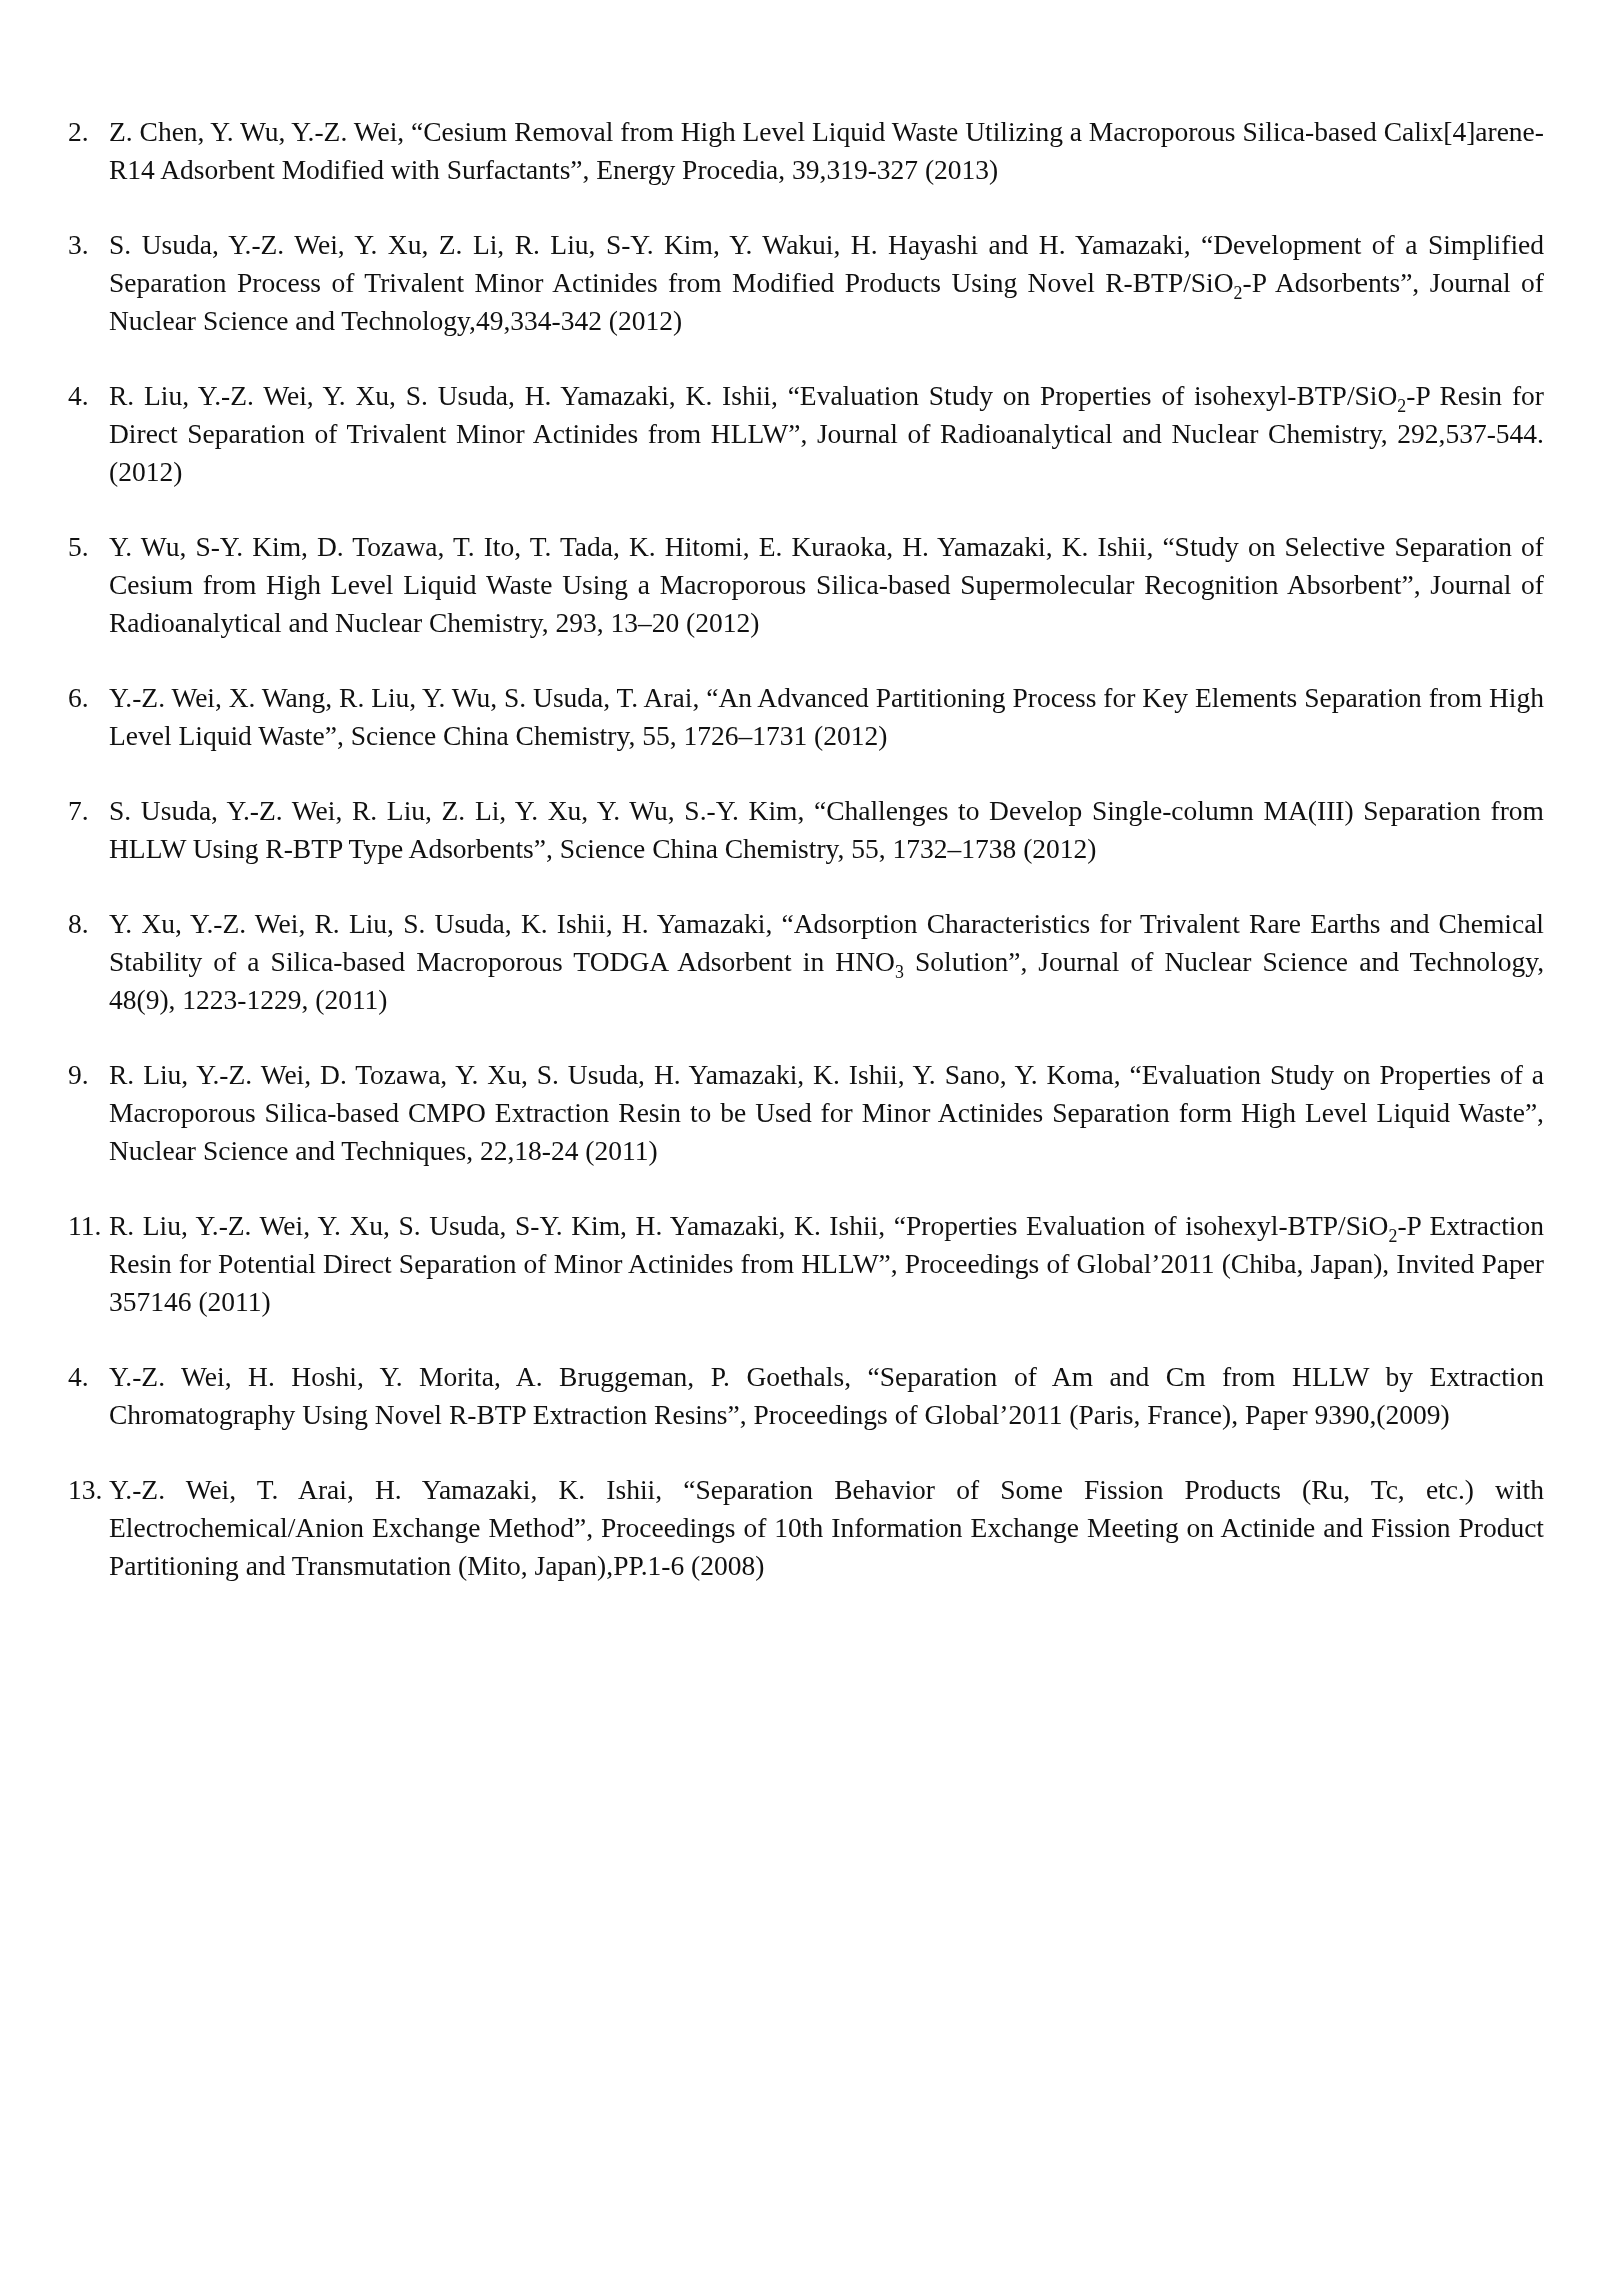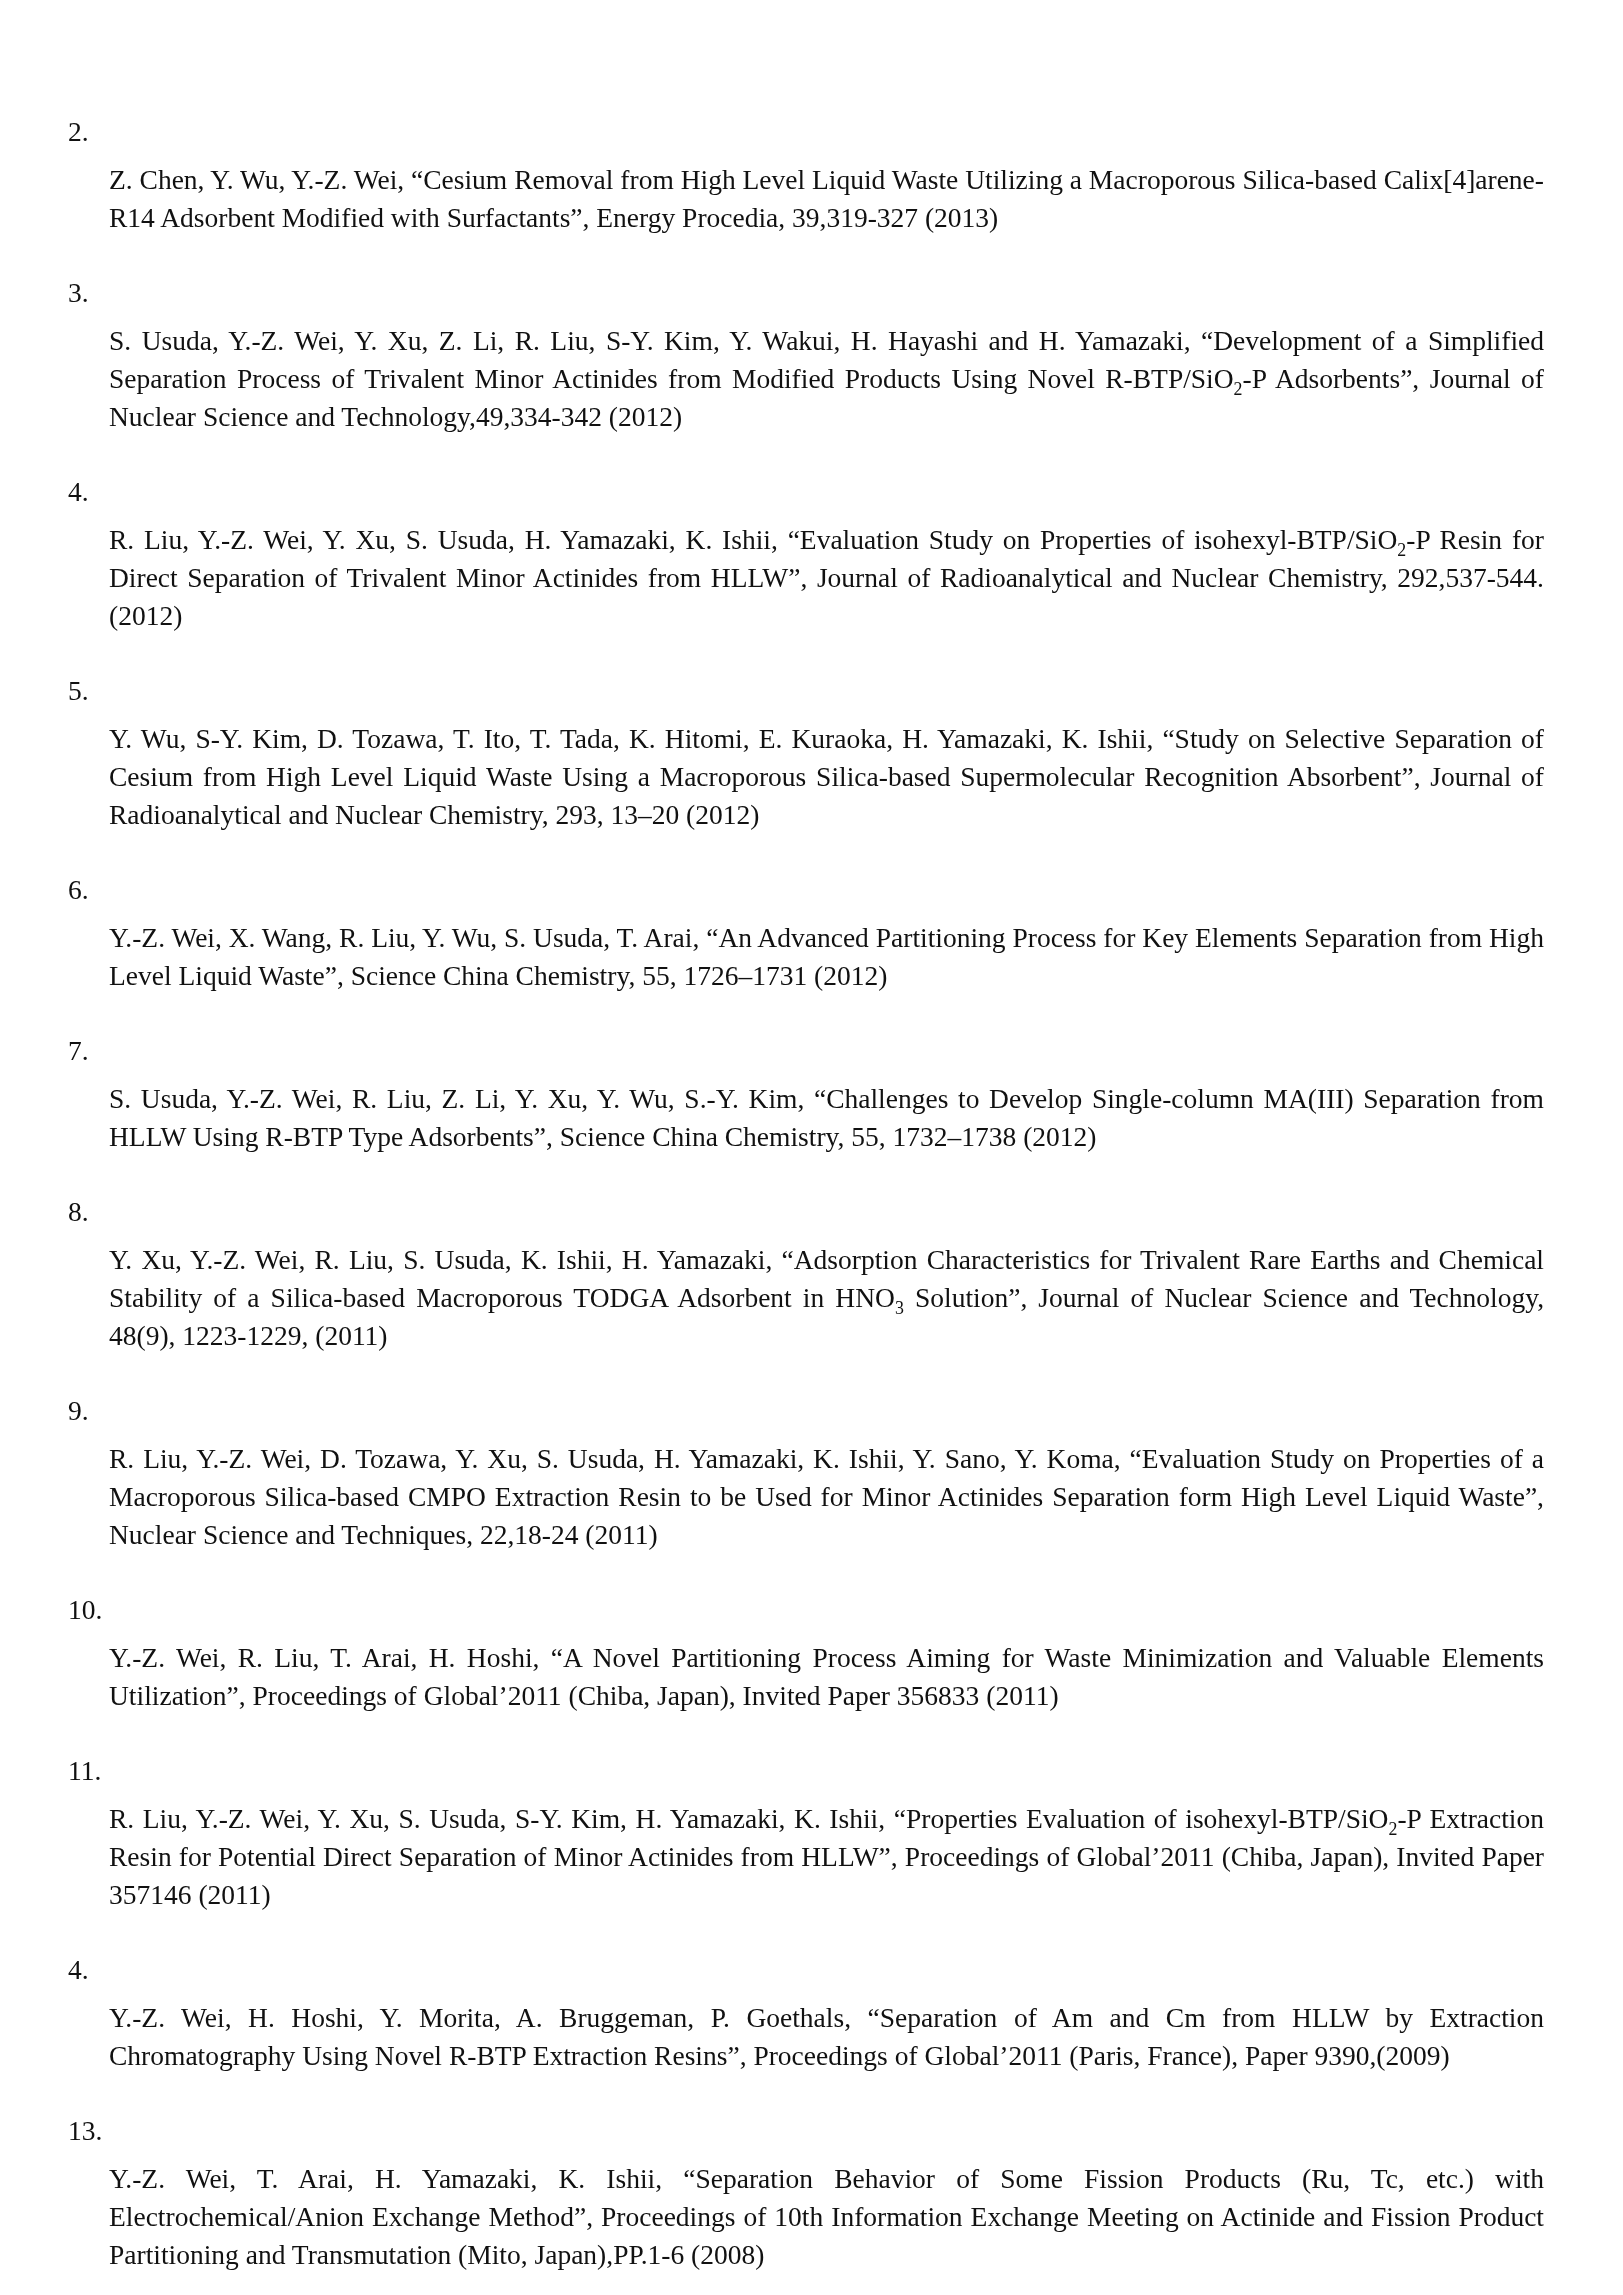--- a/index.html
+++ b/index.html
@@ -36,21 +36,20 @@
   }
   .ref-num {
     flex: 0 0 41px;
     text-align: left;
     white-space: nowrap;
   }
   .ref-text {
     flex: 1;
     text-align: justify;
     text-justify: inter-word;
-    margin-top: 48px;
   }
   .ref-text sub {
     font-size: 0.65em;
     line-height: 0;
   }
   .seg-italic {
   }
 </style>
 </head>
 <body>
@@ -83,24 +82,20 @@
       </div>
       <div class="ref-item">
         <span class="ref-num">8.</span>
         <span class="ref-text"><span>Y. Xu, Y.-Z. Wei, R. Liu, S. Usuda, K. Ishii, H. Yamazaki, “Adsorption Characteristics for Trivalent Rare Earths and Chemical Stability of a Silica-based Macroporous TODGA Adsorbent in HNO</span><sub>3</sub><span> Solution”, Journal of Nuclear Science and Technology, 48(9), 1223-1229, (2011)</span></span>
       </div>
       <div class="ref-item">
         <span class="ref-num">9.</span>
         <span class="ref-text"><span>R. Liu, Y.-Z. Wei, D. Tozawa, Y. Xu, S. Usuda, H. Yamazaki, K. Ishii, Y. Sano, Y. Koma, “Evaluation Study on Properties of a Macroporous Silica-based CMPO Extraction Resin to be Used for Minor Actinides Separation form High Level Liquid Waste”, Nuclear Science and Techniques, 22,18-24 (2011)</span></span>
       </div>
       <div class="ref-item">
-        <span class="ref-num">10.</span>
-        <span class="ref-text"><span>Y.-Z. Wei, R. Liu, T. Arai, H. Hoshi, “A Novel Partitioning Process Aiming for Waste Minimization and Valuable Elements Utilization”, Proceedings of Global’2011 (Chiba, Japan), Invited Paper 356833 (2011)</span></span>
-      </div>
-      <div class="ref-item">
         <span class="ref-num">11.</span>
         <span class="ref-text"><span>R. Liu, Y.-Z. Wei, Y. Xu, S. Usuda, S-Y. Kim, H. Yamazaki, K. Ishii, “Properties Evaluation of </span><span class="seg-italic">iso</span><span>hexyl-BTP/SiO</span><sub>2</sub><span>-P Extraction Resin for Potential Direct Separation of Minor Actinides from HLLW”, Proceedings of Global’2011 (Chiba, Japan), Invited Paper 357146 (2011)</span></span>
       </div>
       <div class="ref-item">
         <span class="ref-num">4.</span>
         <span class="ref-text"><span>Y.-Z. Wei, H. Hoshi, Y. Morita, A. Bruggeman, P. Goethals, “Separation of Am and Cm from HLLW by Extraction Chromatography Using Novel R-BTP Extraction Resins”, Proceedings of Global’2011 (Paris, France), Paper 9390,(2009)</span></span>
       </div>
       <div class="ref-item">
         <span class="ref-num">13.</span>
         <span class="ref-text"><span>Y.-Z. Wei, T. Arai, H. Yamazaki, K. Ishii, “Separation Behavior of Some Fission Products (Ru, Tc, etc.) with Electrochemical/Anion Exchange Method”, Proceedings of 10th Information Exchange Meeting on Actinide and Fission Product Partitioning and Transmutation (Mito, Japan),PP.1-6 (2008)</span></span>

